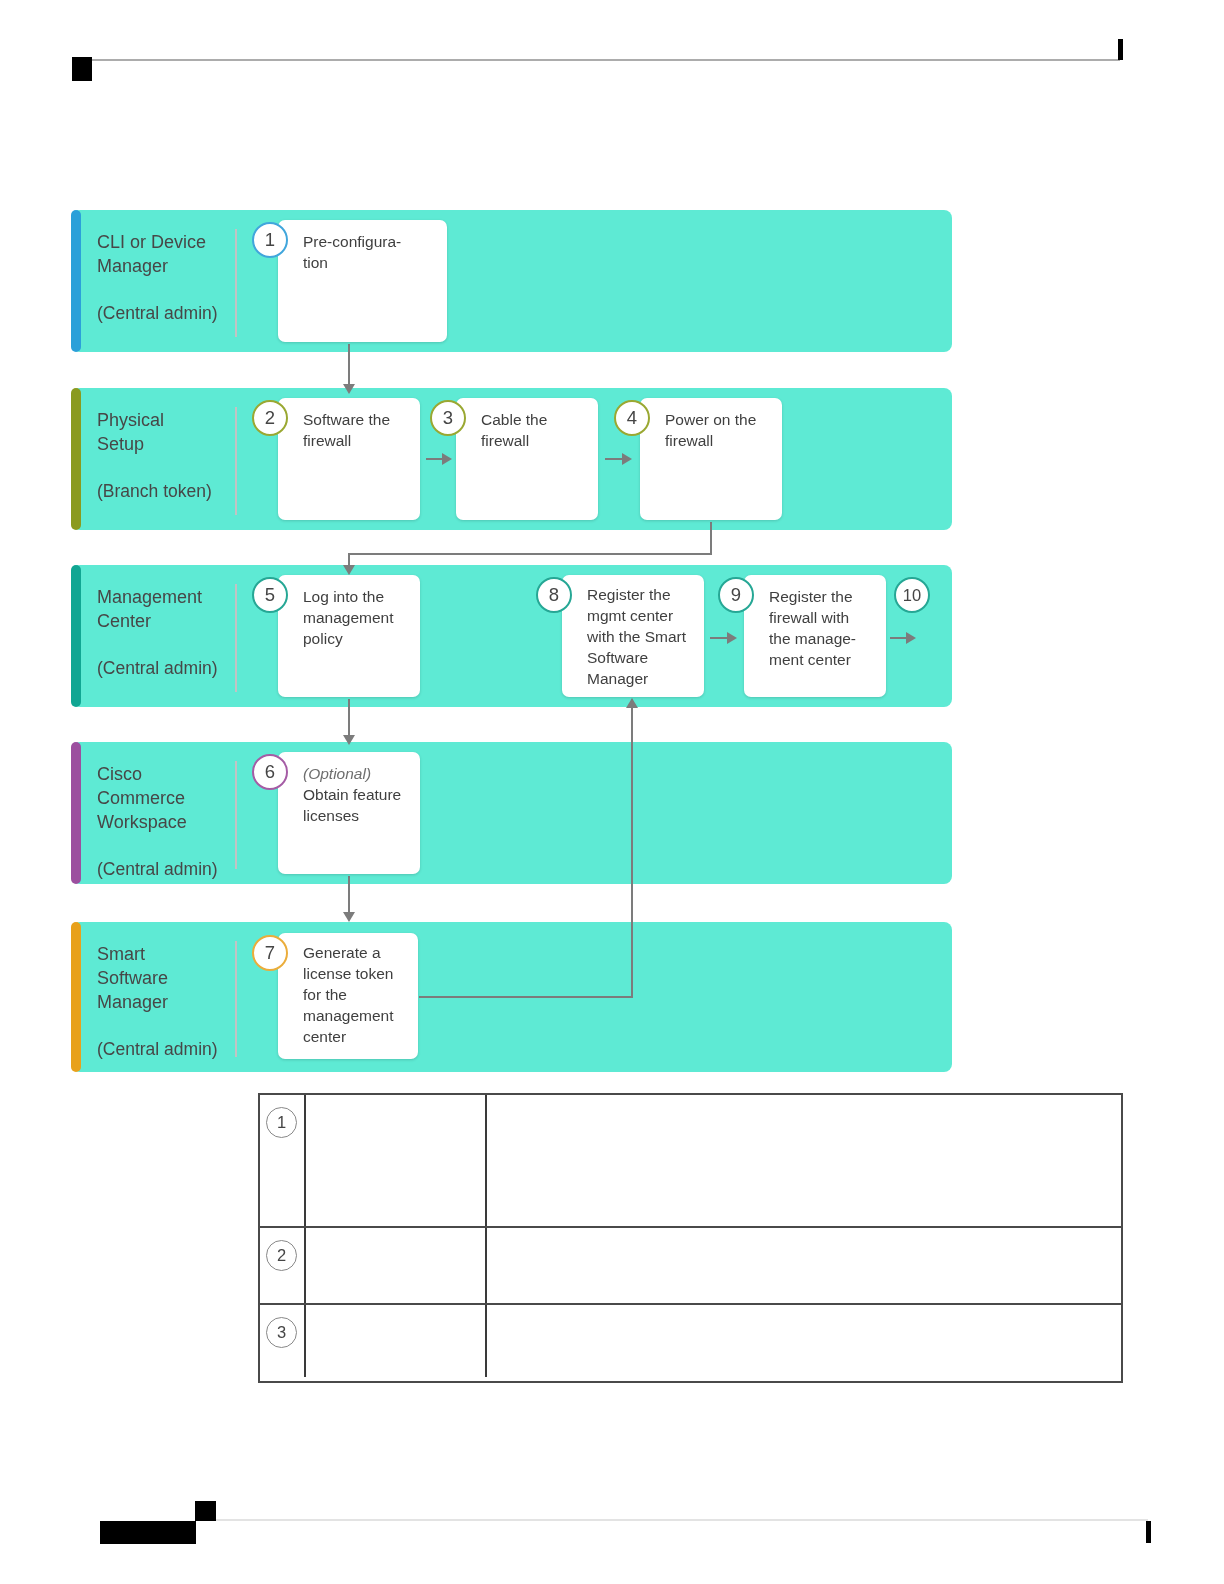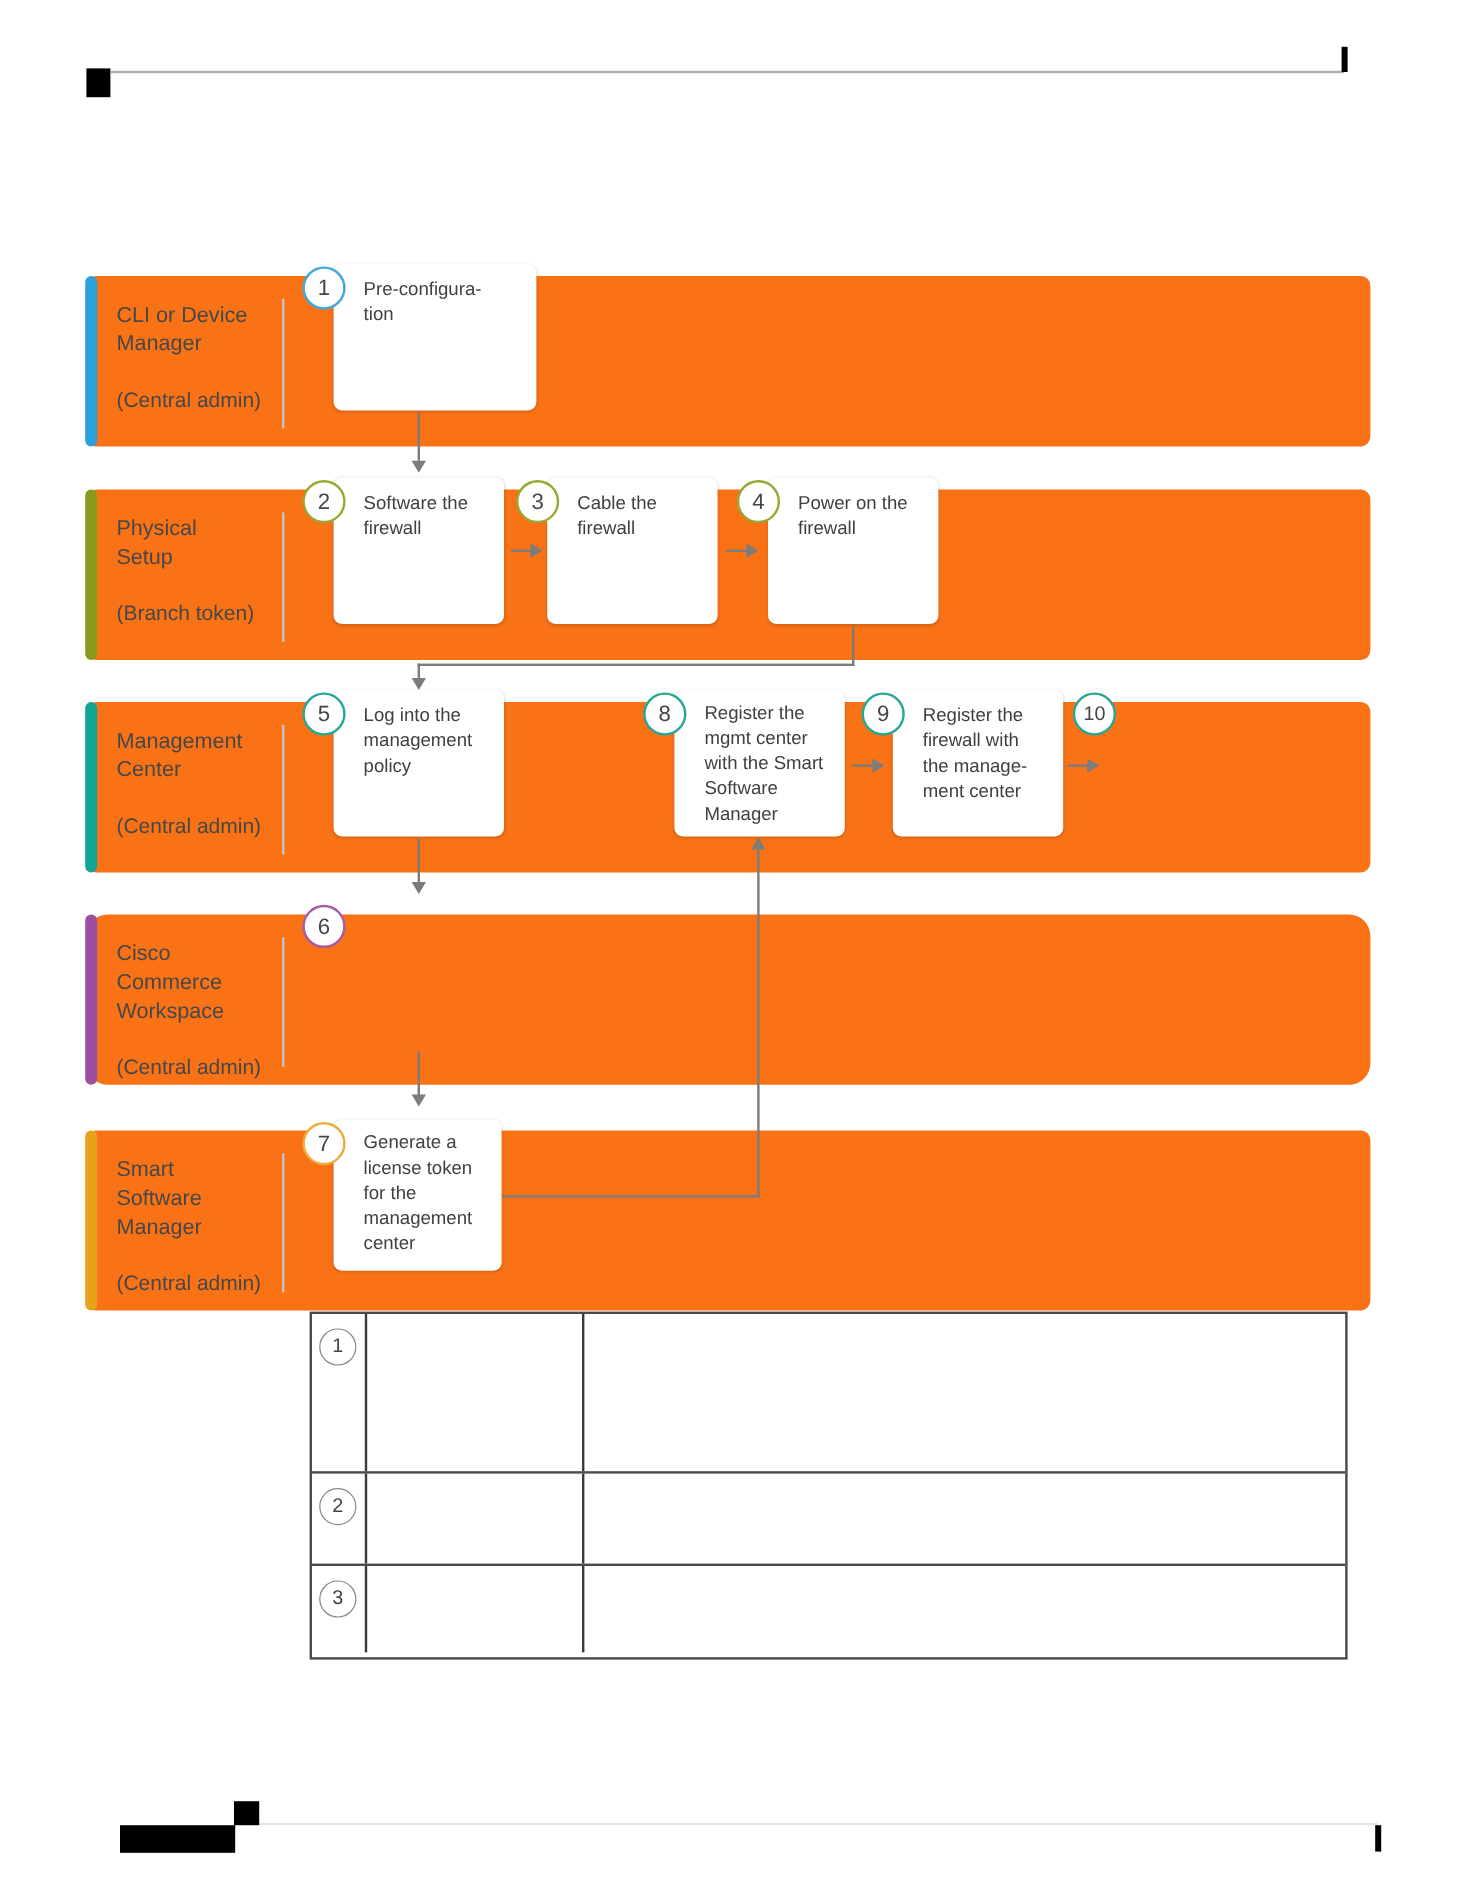--- a/index.html
+++ b/index.html
@@ -5,21 +5,21 @@
   html,body{margin:0;padding:0;background:#ffffff;}
   .page{position:relative;width:1224px;height:1584px;background:#ffffff;overflow:hidden;
         font-family:"Liberation Sans",sans-serif;color:#3f3f3f;}
 
   
   .mark{position:absolute;background:#000;}
   .rule{position:absolute;height:2px;background:#acacac;}
   .rule.light{background:#e3e3e3;}
 
   
-  .lane{position:absolute;left:72px;width:1070px;background:#f97316;border-radius:8px;margin-top:20px;}
+  .lane{position:absolute;left:72px;width:880px;background:#5eead4;border-radius:8px;}
   .lane-bar{position:absolute;left:-1px;top:0;bottom:0;width:10px;border-radius:5px;}
   .bar-blue{background:#2ba0d9;}  .bar-olive{background:#8a9a1f;}
   .bar-teal{background:#11a693;}  .bar-purple{background:#9c4f9f;}
   .bar-orange{background:#e8a11b;}
   .lane-label{position:absolute;left:25px;top:20px;}
   .lane-title{font-size:18px;line-height:24px;color:#474747;white-space:pre-line;}
   .lane-sub{margin-top:23px;font-size:17.5px;line-height:24px;color:#474747;}
   .lane-div{position:absolute;left:163px;top:19px;bottom:15px;width:2px;background:#c3c3c3;}
 
   
@@ -92,21 +92,21 @@
   <div class="lane" style="top:565px;height:142px;">
     <div class="lane-bar bar-teal"></div>
     <div class="lane-label">
       <div class="lane-title">Management
 Center</div>
       <div class="lane-sub">(Central admin)</div>
     </div>
     <div class="lane-div"></div>
   </div>
 
-  <div class="lane" style="top:742px;height:142px;border-radius:18px;">
+  <div class="lane" style="top:742px;height:142px;">
     <div class="lane-bar bar-purple"></div>
     <div class="lane-label">
       <div class="lane-title">Cisco
 Commerce
 Workspace</div>
       <div class="lane-sub">(Central admin)</div>
     </div>
     <div class="lane-div"></div>
   </div>
 
@@ -164,20 +164,25 @@
   <div class="card" style="left:744px;top:575px;width:142px;height:122px;">
     <div class="card-label">Register the
 firewall with
 the manage-
 ment center</div>
   </div>
   <div class="circle cir-teal" style="left:718px;top:577px;">9</div>
 
   <div class="circle cir-teal" style="left:894px;top:577px;font-size:16.5px;">10</div>
 
+  <div class="card" style="left:278px;top:752px;width:142px;height:122px;">
+    <div class="card-note">(Optional)</div>
+    <div class="card-label">Obtain feature
+licenses</div>
+  </div>
   <div class="circle cir-purple" style="left:252px;top:754px;">6</div>
 
   <div class="card" style="left:278px;top:933px;width:140px;height:126px;padding-top:9px;">
     <div class="card-label">Generate a
 license token
 for the
 management
 center</div>
   </div>
   <div class="circle cir-orange" style="left:252px;top:935px;">7</div>

